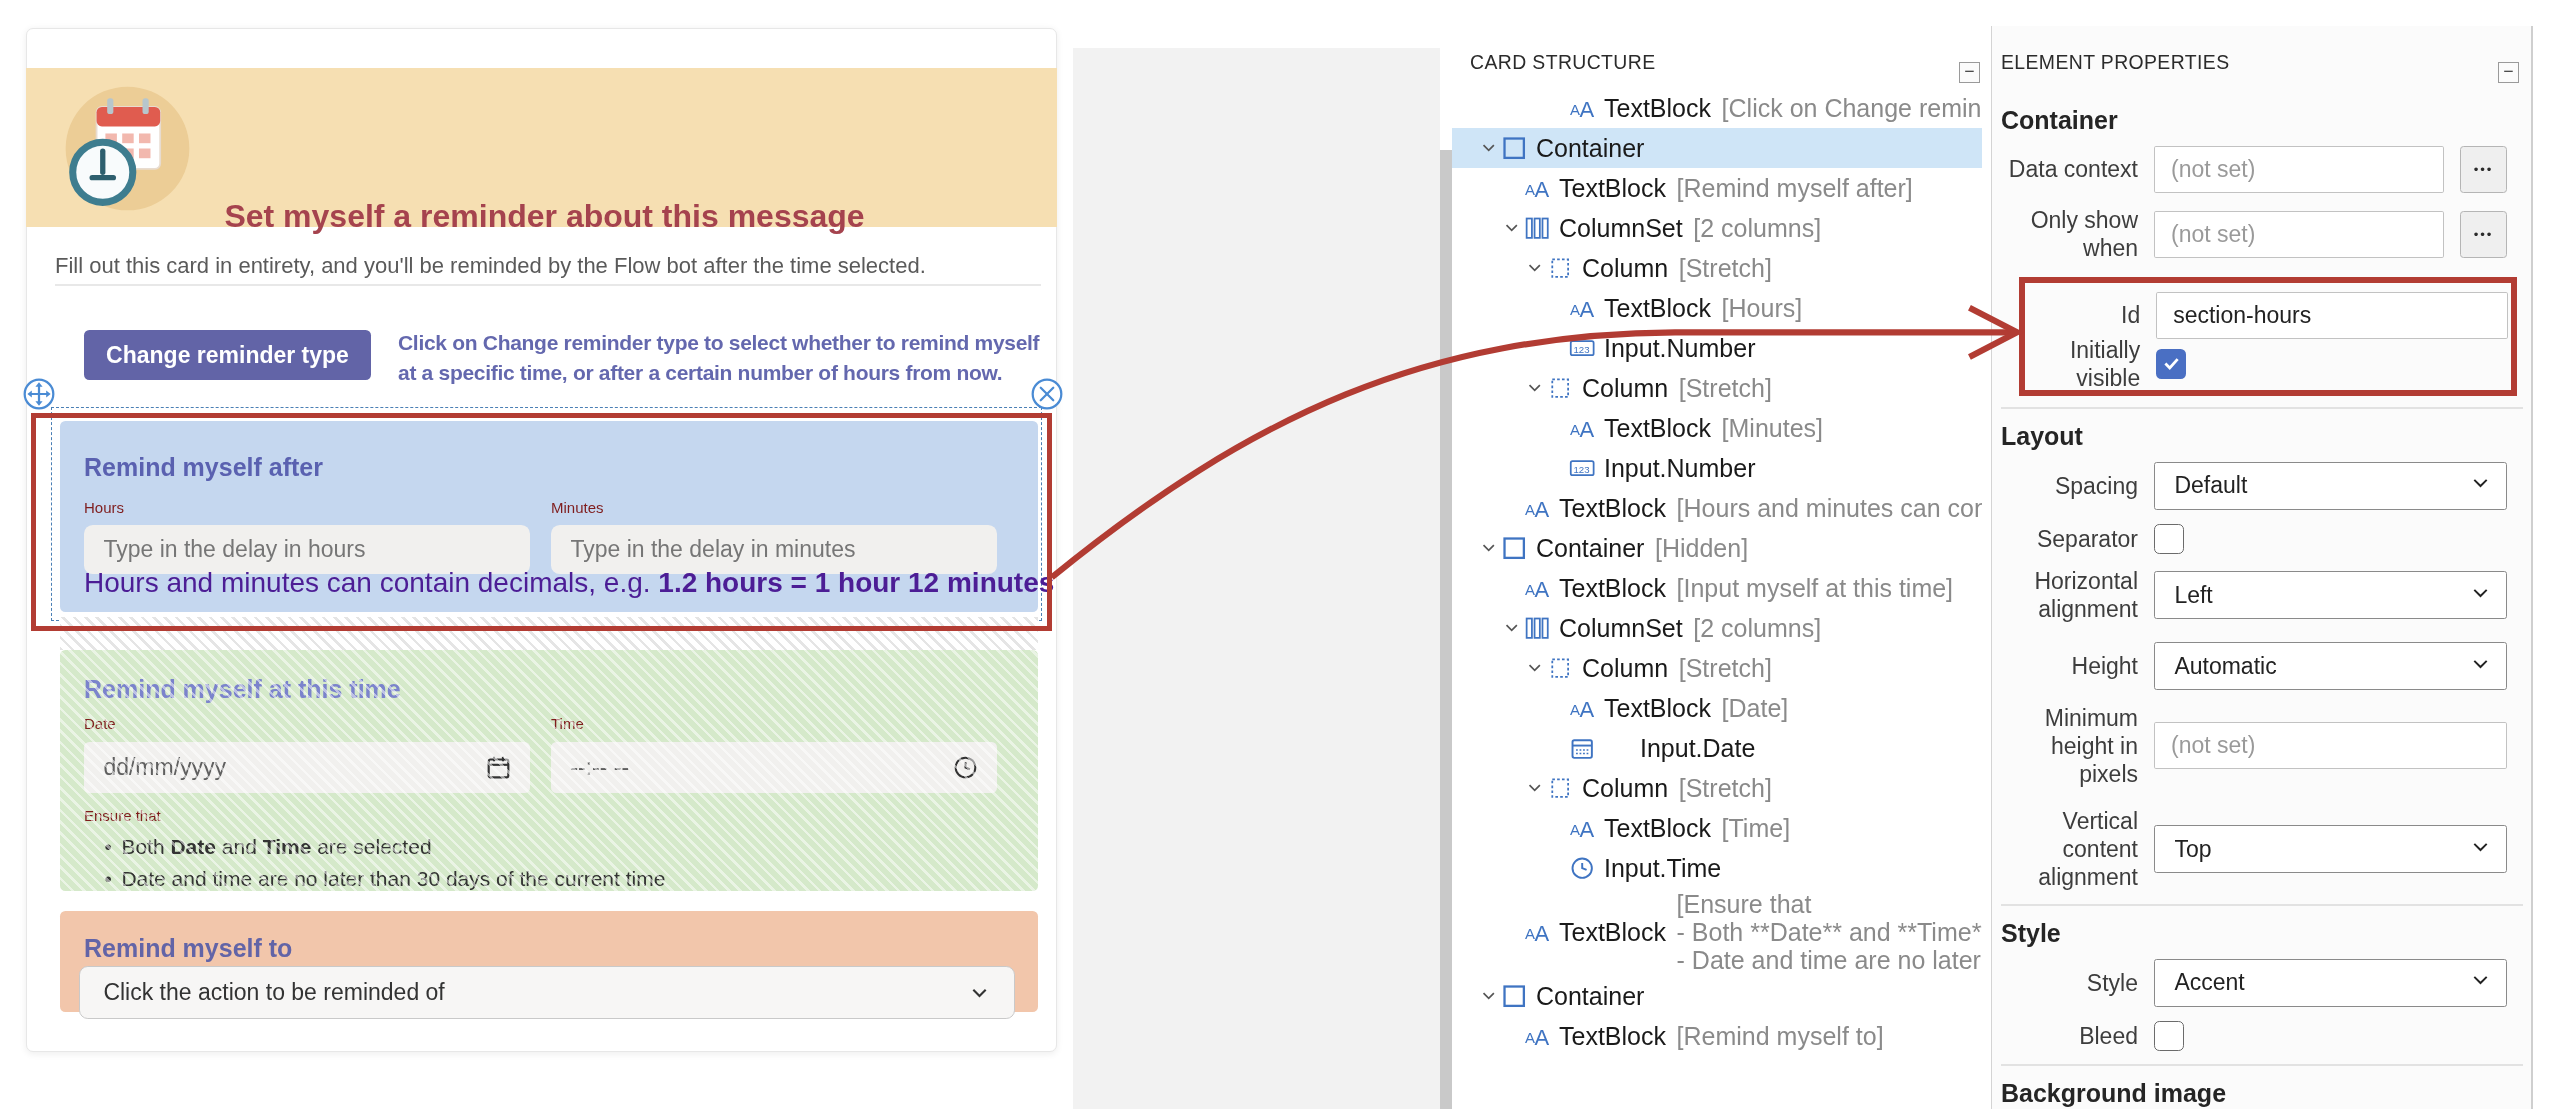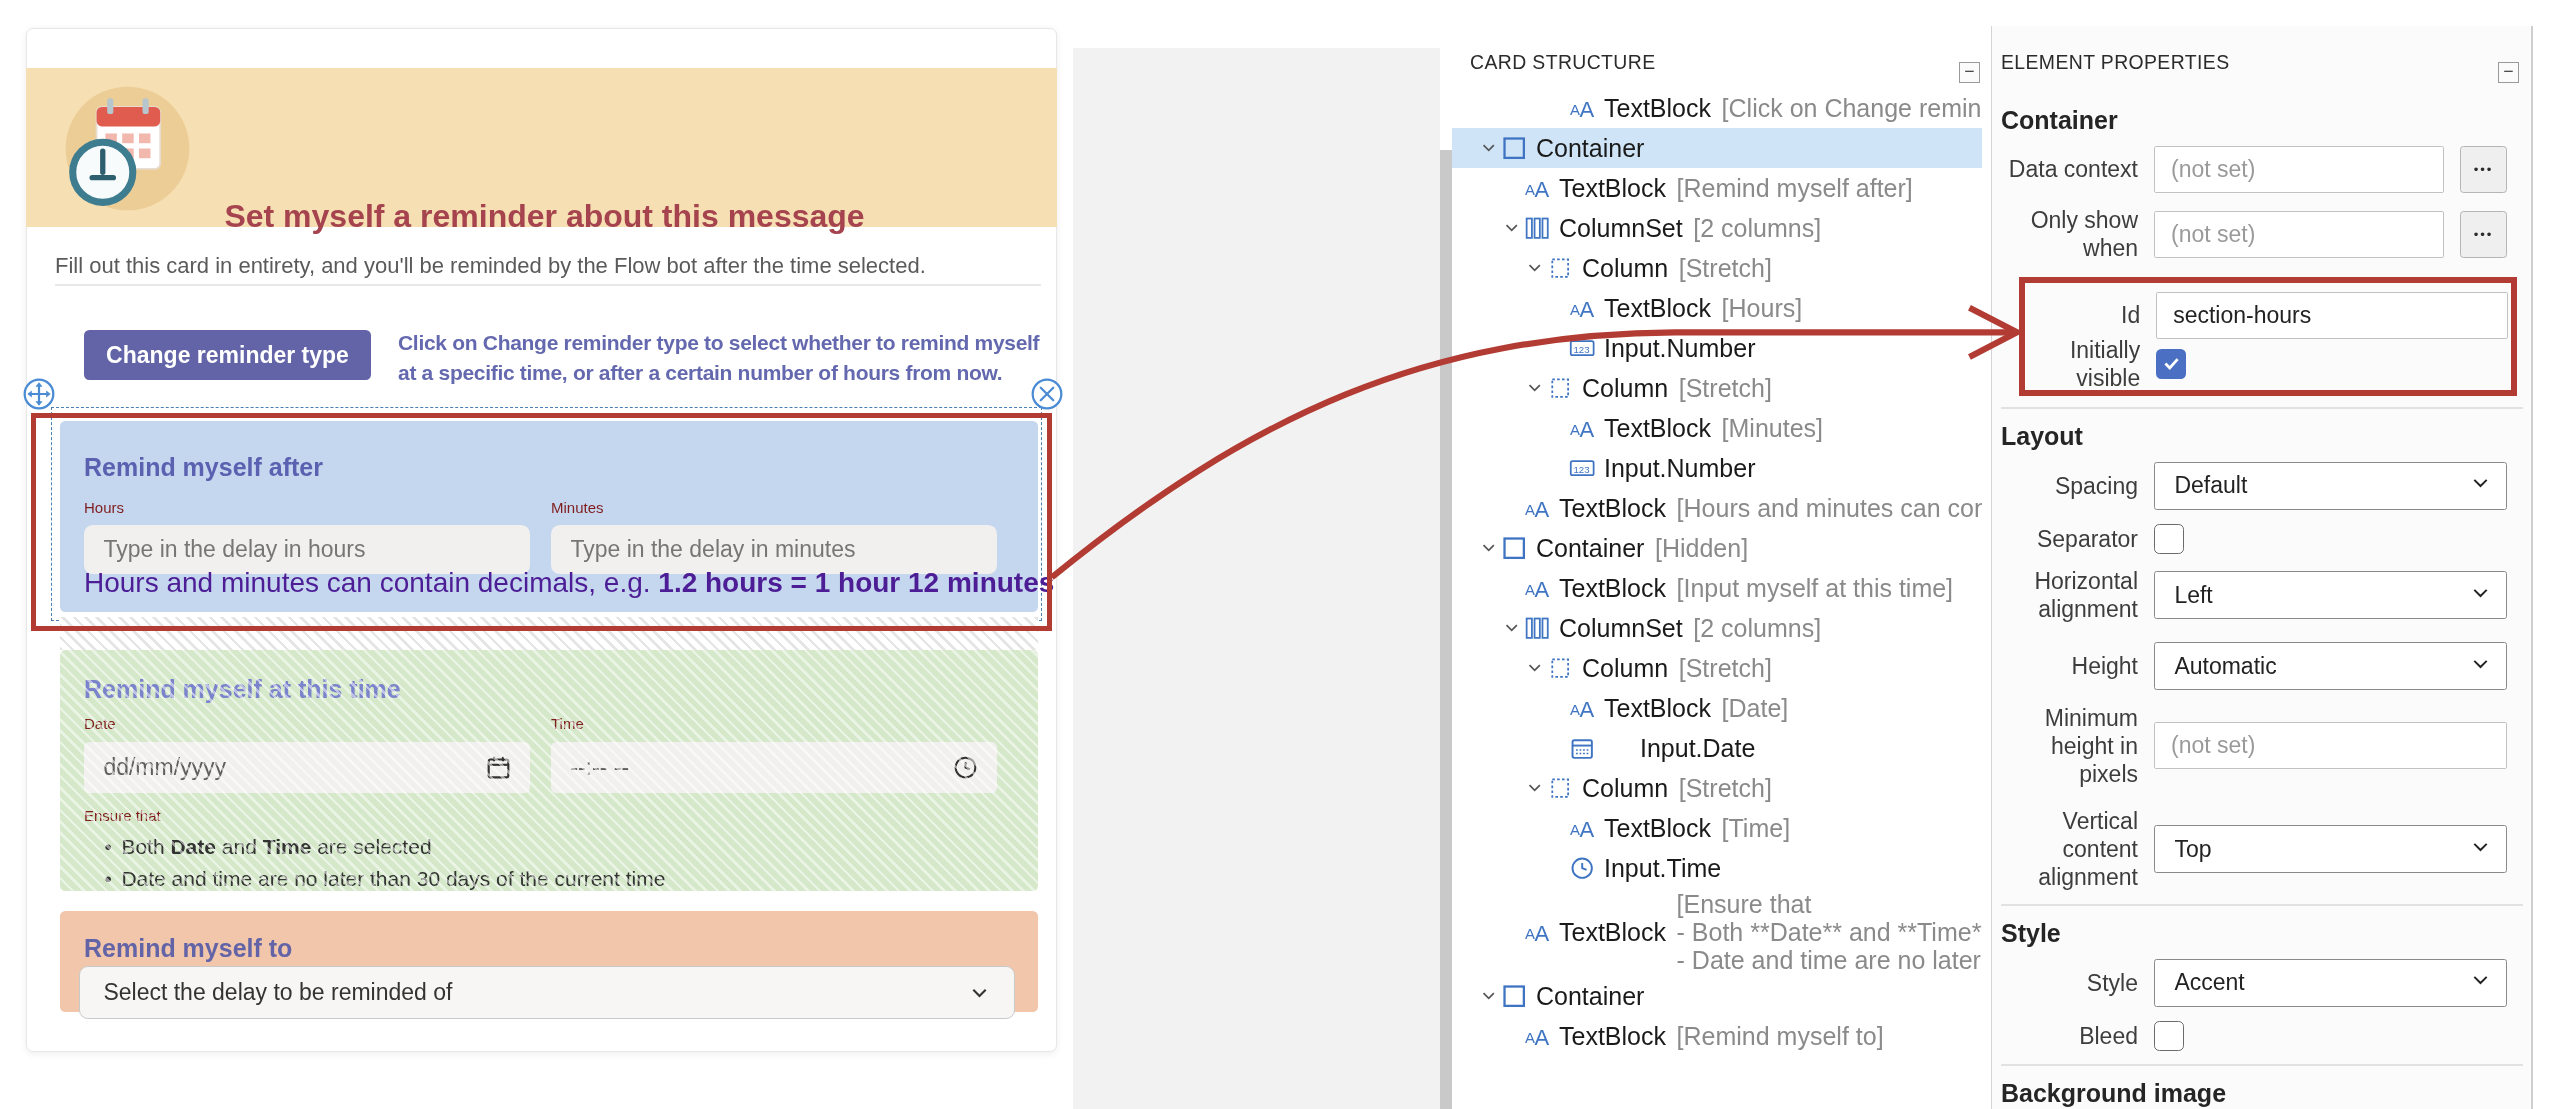--- a/index.html
+++ b/index.html
@@ -188,21 +188,21 @@
   <div class="bullets">
     <div><span class="dot">•</span><span>Both </span><b>Date</b><span> and </span><b>Time</b><span> are selected</span></div>
     <div><span class="dot">•</span><span>Date and time are no later than 30 days of the current time</span></div>
   </div>
   <div class="hatch-cover"></div>
 </div>
 
 <div id="sec-orange" class="abs section">
   <div class="sec-title" style="top:23px; color:#6264a7;">Remind myself to</div>
   <div id="to-select">
-    <span>Select the delay to be reminded of</span>
+    <span>Click the action to be reminded of</span>
     <svg width="23" height="23" viewBox="0 0 26 26">
       <polyline points="6,10 13,17 20,10" fill="none" stroke="#333" stroke-width="2.4"></polyline>
     </svg>
   </div>
 </div>
 
 <div id="canvas" class="abs"></div>
 <div id="scroll-strip" class="abs"></div>
 
 <div class="abs panel-header" style="left:1470px; top:51px;">CARD STRUCTURE</div>

